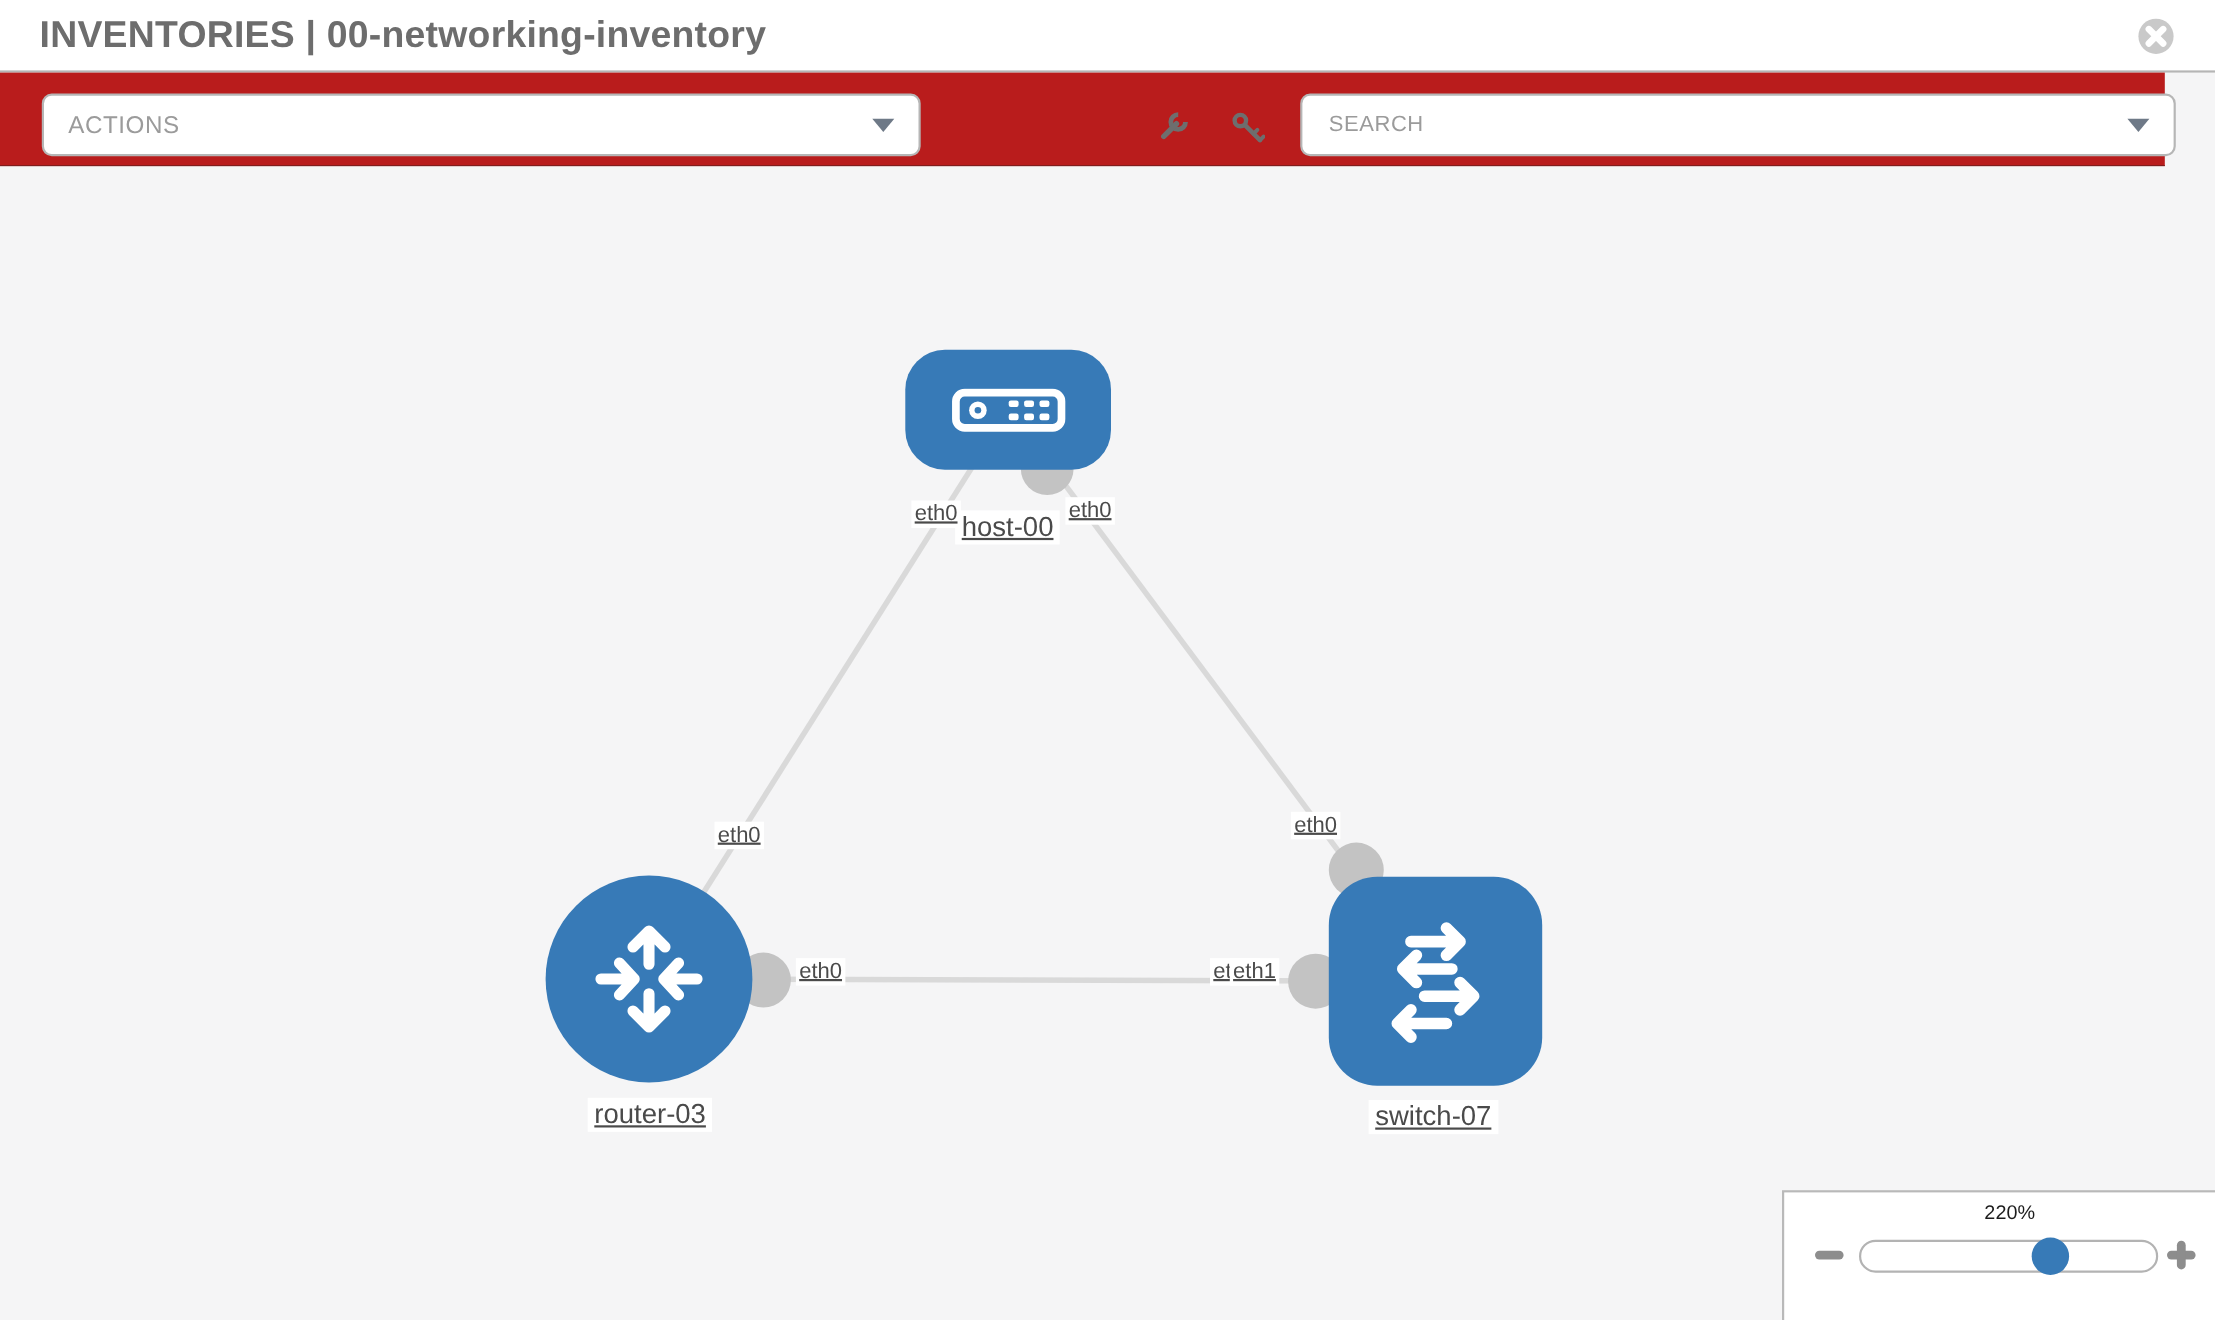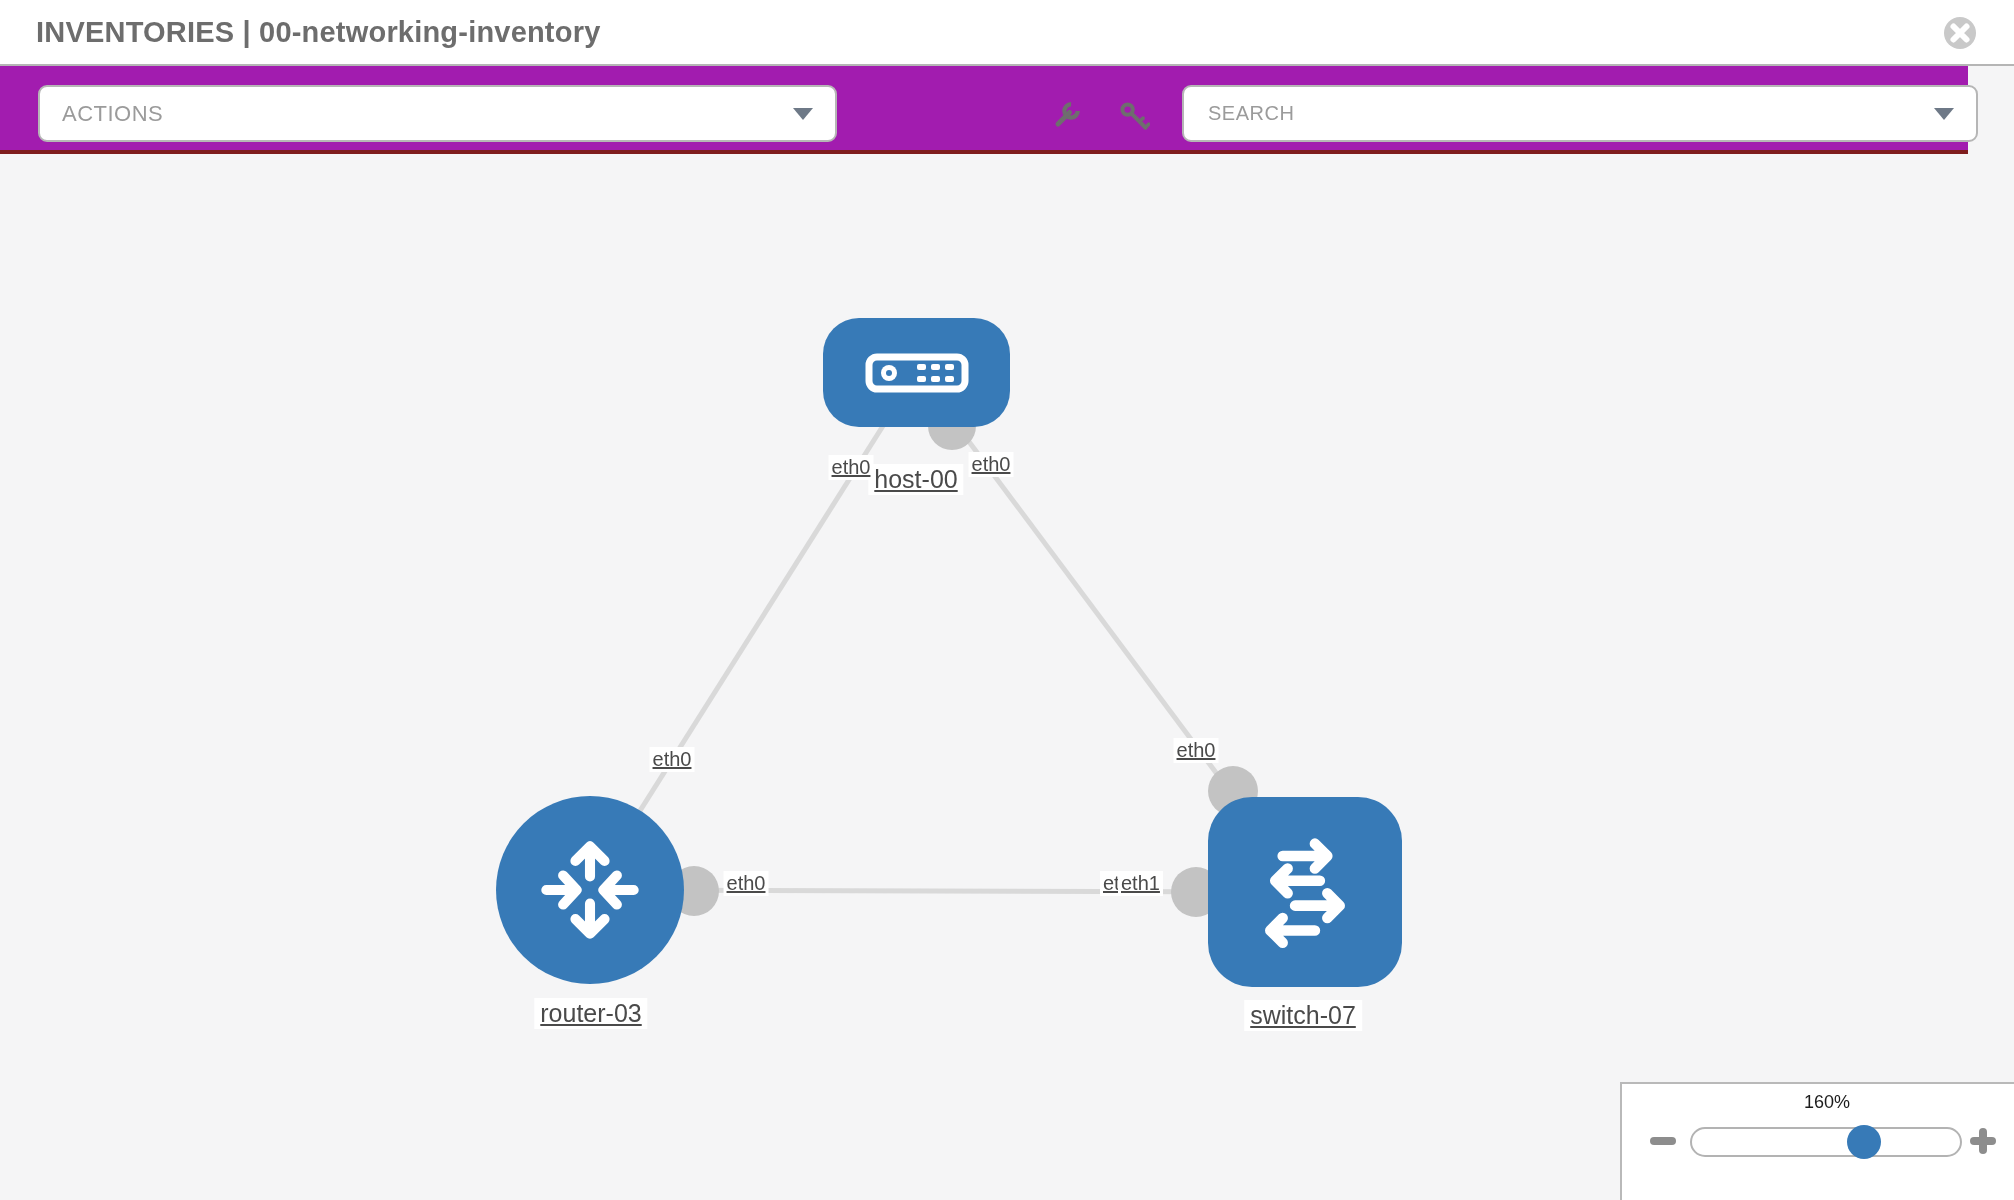--- a/index.html
+++ b/index.html
@@ -5,26 +5,26 @@
   html,body{margin:0;padding:0;}
   body{
     width:2014px;height:1200px;overflow:hidden;position:relative;
     background:#f5f5f6;font-family:"Liberation Sans",sans-serif;
   }
   
   .app-header{
     position:absolute;top:0;left:0;width:2014px;height:64px;background:#ffffff;
     border-bottom:2px solid #b5b5b5;display:flex;align-items:center;z-index:10;
   }
-  .app-title{margin-left:36px;font-size:29px;font-weight:bold;color:#6d6d6d;letter-spacing:.2px;}
+  .app-title{margin-left:36px;font-size:34px;font-weight:bold;color:#6d6d6d;letter-spacing:.2px;}
   .close-btn{position:absolute;top:15px;right:36px;width:36px;height:36px;cursor:pointer;}
   
   .toolbar{
-    position:absolute;top:66px;left:0;width:1968px;height:84px;background:#a21caf;
-    border-bottom:4px solid #7f1d1d;z-index:10;
+    position:absolute;top:66px;left:0;width:1968px;height:84px;background:#b91c1c;
+    border-bottom:1px solid #7f1d1d;z-index:10;
   }
   .combo{
     position:absolute;top:19px;height:57px;box-sizing:border-box;background:#fff;
     border:2px solid #b6b6b6;border-radius:9px;display:flex;align-items:center;
     padding:0 22px;justify-content:space-between;cursor:pointer;
   }
   .combo-label{font-size:22px;color:#9b9b9b;letter-spacing:.5px;}
   .chevron{
     width:0;height:0;border-left:10px solid transparent;border-right:10px solid transparent;
     border-top:12px solid #6e7987;
@@ -168,21 +168,21 @@
     </svg>
   </div>
 
   <div class="combo" style="left:1182px;width:796px;">
     <input type="text" placeholder="SEARCH" style="">
     <span class="chevron"></span>
   </div>
 </div>
 
 <div class="zoom-panel">
-  <div class="zoom-level">160%</div>
+  <div class="zoom-level">220%</div>
   <div class="zoom-minus"></div>
   <div class="zoom-track"></div>
   <div class="zoom-handle"></div>
   <div class="zoom-plus">
     <span class="h"></span>
     <span class="v"></span>
   </div>
 </div>
 
 </body></html>

